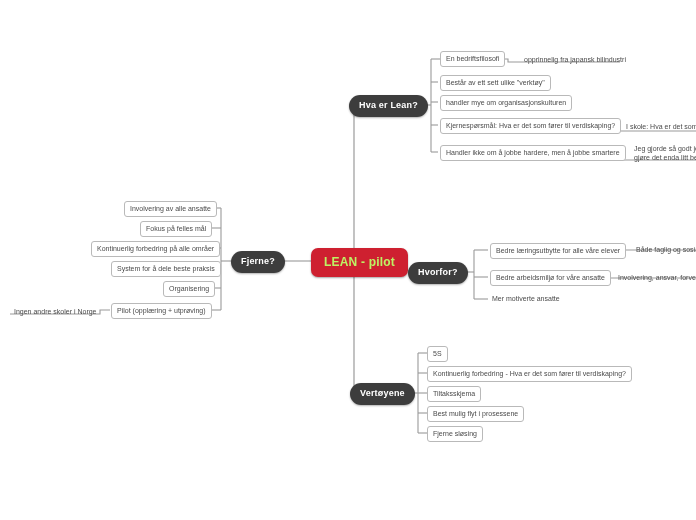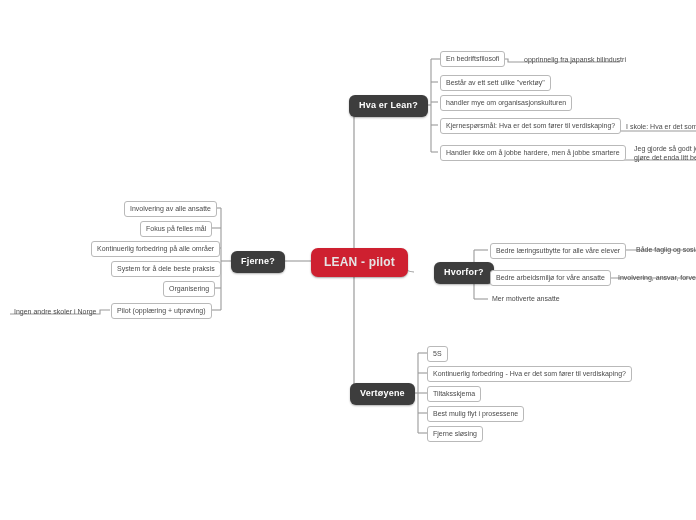--- a/index.html
+++ b/index.html
@@ -27,36 +27,36 @@
     pointer-events: none;
   }
   .node {
     position: absolute;
     box-sizing: border-box;
     white-space: nowrap;
   }
   
   .root-node {
     background: #ce2030;
-    color: #e5e5e5;
+    color: #bef264;
     font-size: 12px;
     font-weight: bold;
     border-radius: 7px;
     padding: 8px 13px 9px 13px;
     letter-spacing: 0.2px;
     box-shadow: 0 1px 2px rgba(0,0,0,0.35);
     line-height: 1;
   }
   
   .branch-node {
     background: #3d3d3d;
     color: #ffffff;
     font-size: 9px;
     font-weight: bold;
-    border-radius: 6px;
+    border-radius: 11px;
     padding: 6px 10px 7px 10px;
     letter-spacing: 0.2px;
     box-shadow: 0 1px 2px rgba(0,0,0,0.3);
     line-height: 1;
   }
   
   .leaf-node {
     background: #ffffff;
     color: #4a4a4a;
     font-size: 7px;
@@ -141,21 +141,21 @@
 
   <div class="node leaf-node" style="left:440px; top:95px;">handler mye om organisasjonskulturen</div>
 
   <div class="node leaf-node" style="left:440px; top:118px;">Kjernespørsmål: Hva er det som fører til verdiskaping?</div>
   <div class="node plain-node" style="left:624px; top:120px;">I skole: Hva er det som f</div>
 
   <div class="node leaf-node" style="left:440px; top:145px;">Handler ikke om å jobbe hardere, men å jobbe smartere</div>
   <div class="node plain-node" style="left:632px; top:142px;">Jeg gjorde så godt jeg</div>
   <div class="node plain-node" style="left:632px; top:151px;">gjøre det enda litt bed</div>
 
-  <div class="node branch-node" style="left:434px; top:262px;">Hvorfor?</div>
+  <div class="node branch-node" style="left:408px; top:262px;">Hvorfor?</div>
 
   <div class="node leaf-node" style="left:490px; top:243px;">Bedre læringsutbytte for alle våre elever</div>
   <div class="node plain-node" style="left:634px; top:243px;">Både faglig og sosialt</div>
 
   <div class="node leaf-node" style="left:490px; top:270px;">Bedre arbeidsmiljø for våre ansatte</div>
   <div class="node plain-node" style="left:616px; top:271px;">Involvering, ansvar, forven</div>
 
   <div class="node plain-node" style="left:490px; top:292px;">Mer motiverte ansatte</div>
 
   <div class="node branch-node" style="left:350px; top:383px;">Vertøyene</div>

